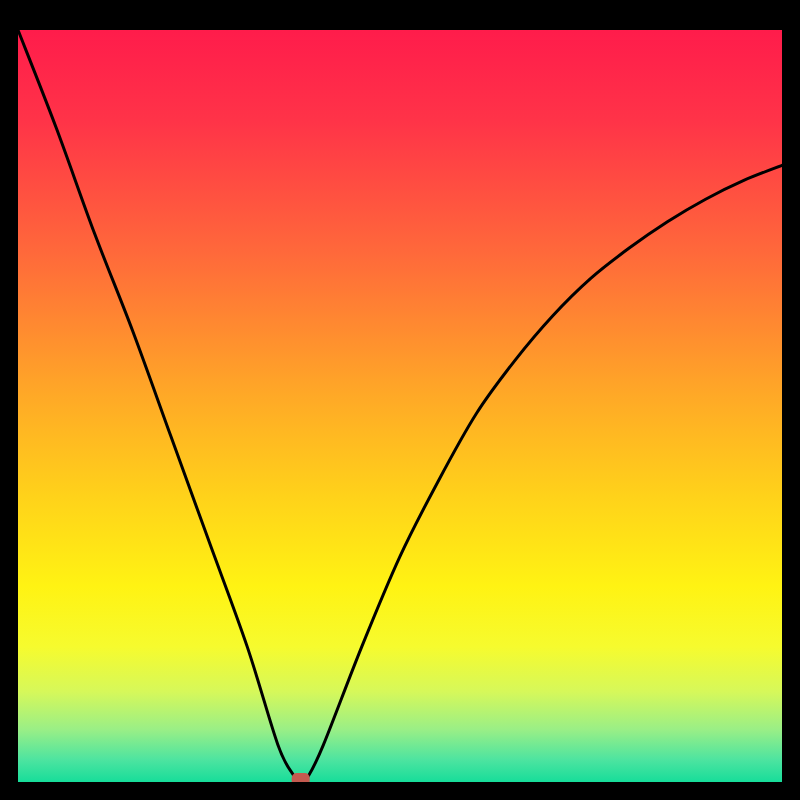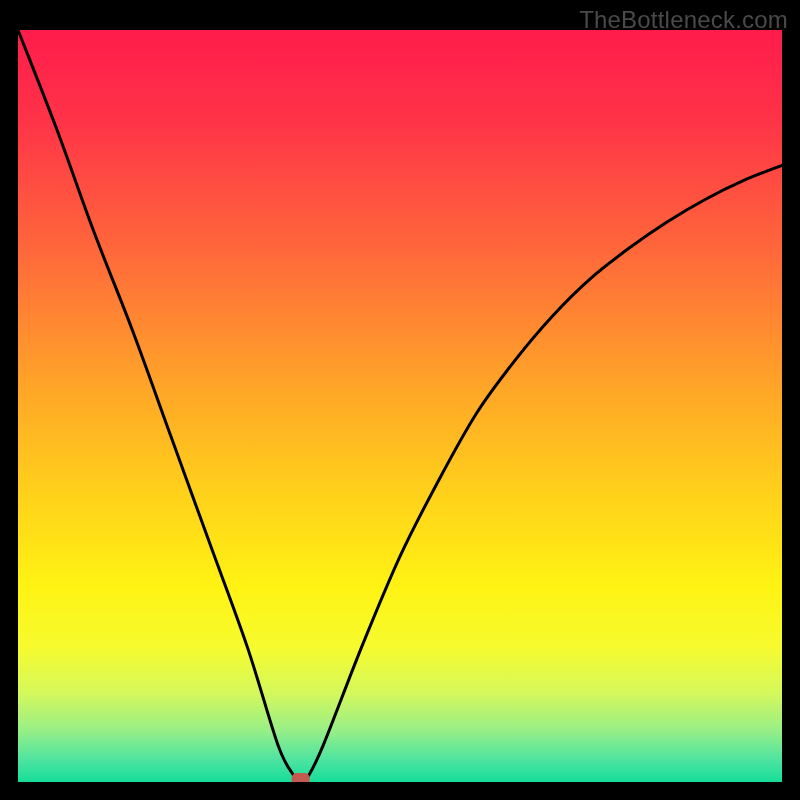--- a/index.html
+++ b/index.html
@@ -35,21 +35,20 @@
     height: 752px;
   }
   svg {
     display: block;
   }
 </style>
 </head>
 <body>
 
 <div class="frame">
-  <div class="watermark">TheBottleneck.com</div>
 
   <div class="plot-wrap">
     <svg id="chart-svg" viewBox="0 0 764 752" width="764" height="752">
       <defs>
         <linearGradient id="bg-grad" x1="0" y1="0" x2="0" y2="1">
             <stop offset="0%" stop-color="#ff1c4b"></stop>
             <stop offset="12%" stop-color="#ff3348"></stop>
             <stop offset="30%" stop-color="#ff6a3a"></stop>
             <stop offset="48%" stop-color="#ffa727"></stop>
             <stop offset="62%" stop-color="#ffd21a"></stop>

